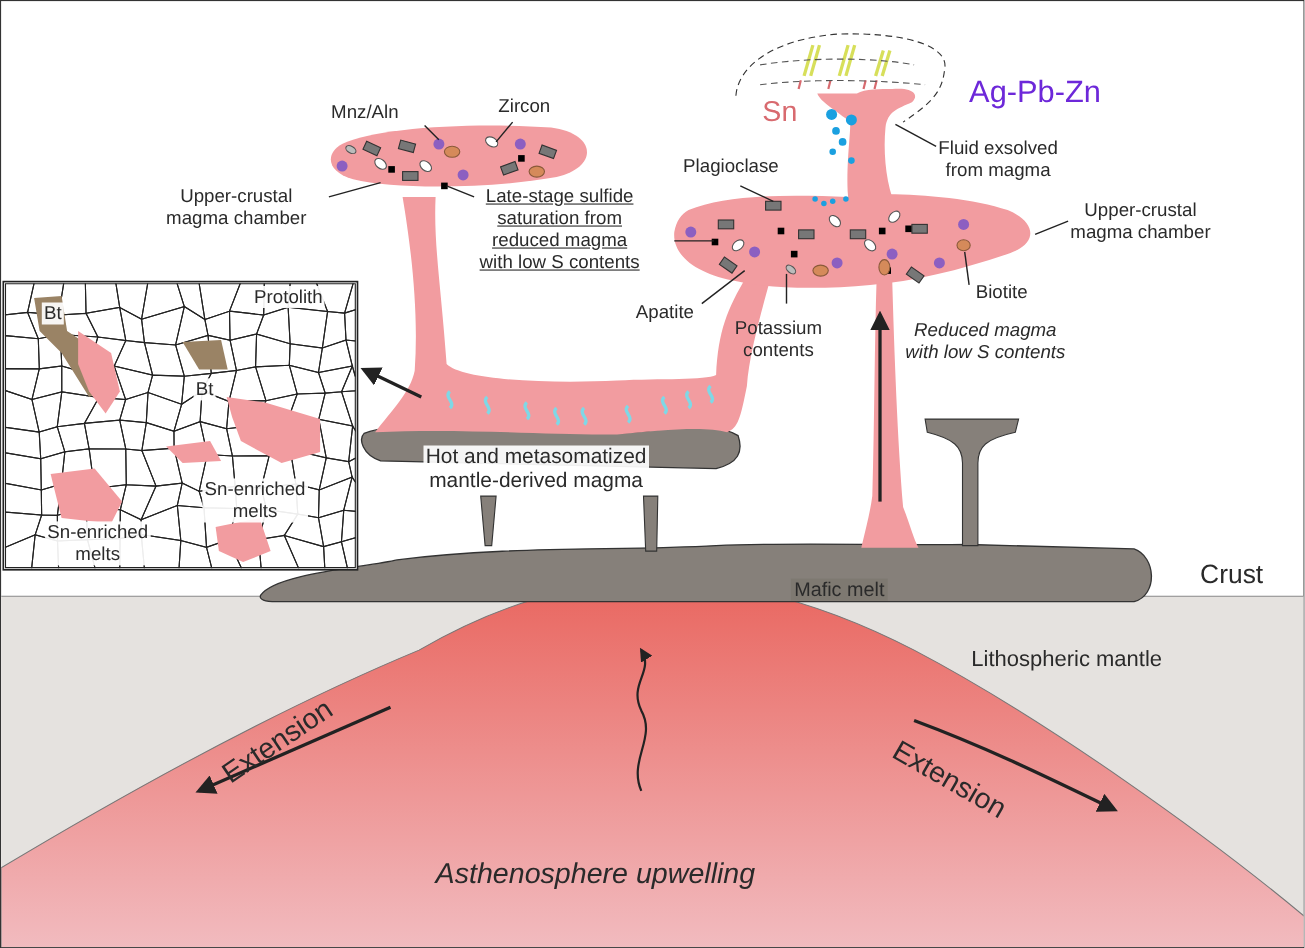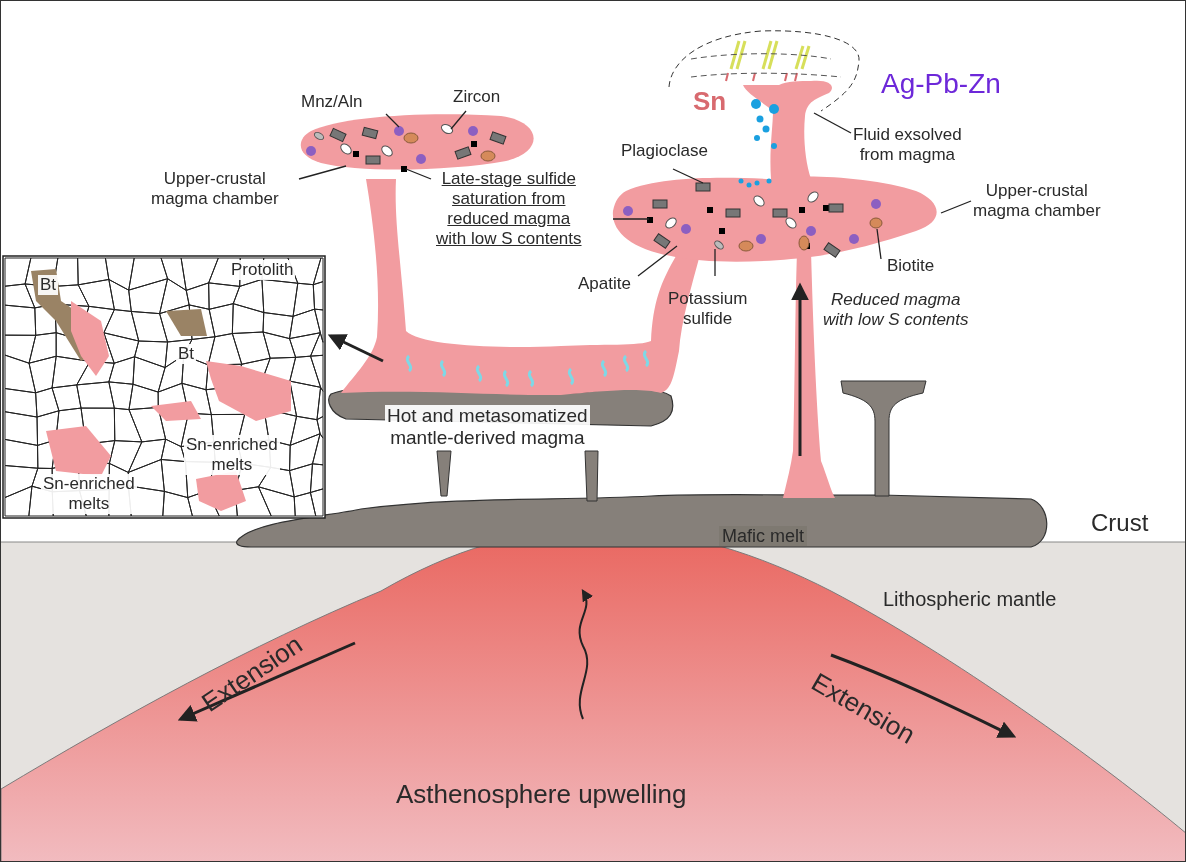--- a/index.html
+++ b/index.html
@@ -314,29 +314,29 @@
 <div class="lbl box" style="left:183px;top:434px;"><span>Sn-enriched</span><br><span>melts</span></div>
 <div class="lbl box" style="left:40px;top:473px;"><span>Sn-enriched</span><br><span>melts</span></div>
 
 <div class="lbl" style="left:300px;top:91px;text-align:center;">Mnz/Aln</div>
 <div class="lbl" style="left:452px;top:86px;">Zircon</div>
 <div class="lbl" style="left:150px;top:168px;"><span>Upper-crustal</span><br><span>magma chamber</span></div>
 <div class="lbl" style="left:435px;top:168px;text-decoration:underline;"><span>Late-stage sulfide</span><br><span>saturation from</span><br><span>reduced magma</span><br><span>with low S contents</span></div>
 
 <div class="lbl" style="left:620px;top:140px;">Plagioclase</div>
 <div class="lbl" style="left:577px;top:273px;">Apatite</div>
-<div class="lbl" style="left:667px;top:288px;"><span>Potassium</span><br><span>sulfide</span></div>
+<div class="lbl" style="left:667px;top:288px;"><span>Potassium</span><br><span>contents</span></div>
 <div class="lbl" style="left:886px;top:255px;text-align:right;">Biotite</div>
 <div class="lbl" style="left:972px;top:180px;"><span>Upper-crustal</span><br><span>magma chamber</span></div>
 <div class="lbl" style="left:852px;top:124px;"><span>Fluid exsolved</span><br><span>from magma</span></div>
-<div class="lbl" style="left:692px;top:86px;font-size:26px;line-height:28px;color:#d86a6f;font-weight:bold;">Sn</div>
+<div class="lbl" style="left:692px;top:86px;font-size:26px;line-height:28px;color:#d86a6f;">Sn</div>
 <div class="lbl" style="left:880px;top:68px;font-size:28px;line-height:30px;color:#6d28d9;">Ag-Pb-Zn</div>
 <div class="lbl it" style="left:822px;top:289px;"><span>Reduced magma</span><br><span>with low S contents</span></div>
 
 <div class="lbl box" style="left:384px;top:404px;font-size:19px;line-height:22px;"><span>Hot and metasomatized</span><br><span>mantle-derived magma</span></div>
 <div class="lbl gbox" style="left:718px;top:510px;font-size:18px;margin-top:15px;">Mafic melt</div>
 
 <div class="lbl" style="left:1090px;top:508px;font-size:24px;line-height:28px;">Crust</div>
 <div class="lbl" style="left:882px;top:584px;font-size:20px;line-height:28px;">Lithospheric mantle</div>
-<div class="lbl" style="left:395px;top:778px;font-size:26px;line-height:30px;">Asthenosphere upwelling</div>
+<div class="lbl" style="left:395px;top:778px;font-size:26px;line-height:30px;font-style:italic;">Asthenosphere upwelling</div>
 <div class="lbl" style="left:198px;top:696px;font-size:26px;transform:rotate(-34deg);transform-origin:left top;">Extension</div>
 <div class="lbl" style="left:818px;top:670px;font-size:26px;transform:rotate(30deg);transform-origin:left top;">Extension</div>
 </div>
 
 </body></html>

